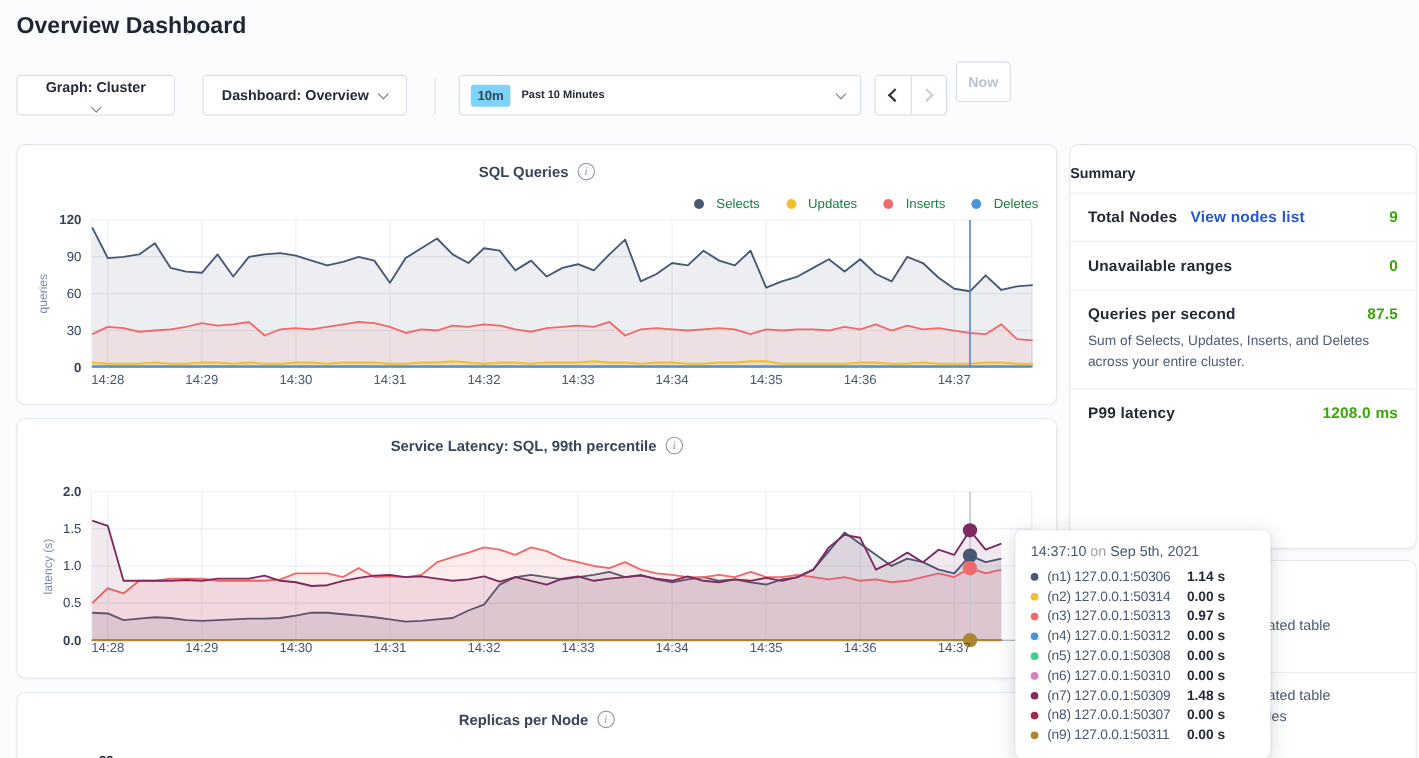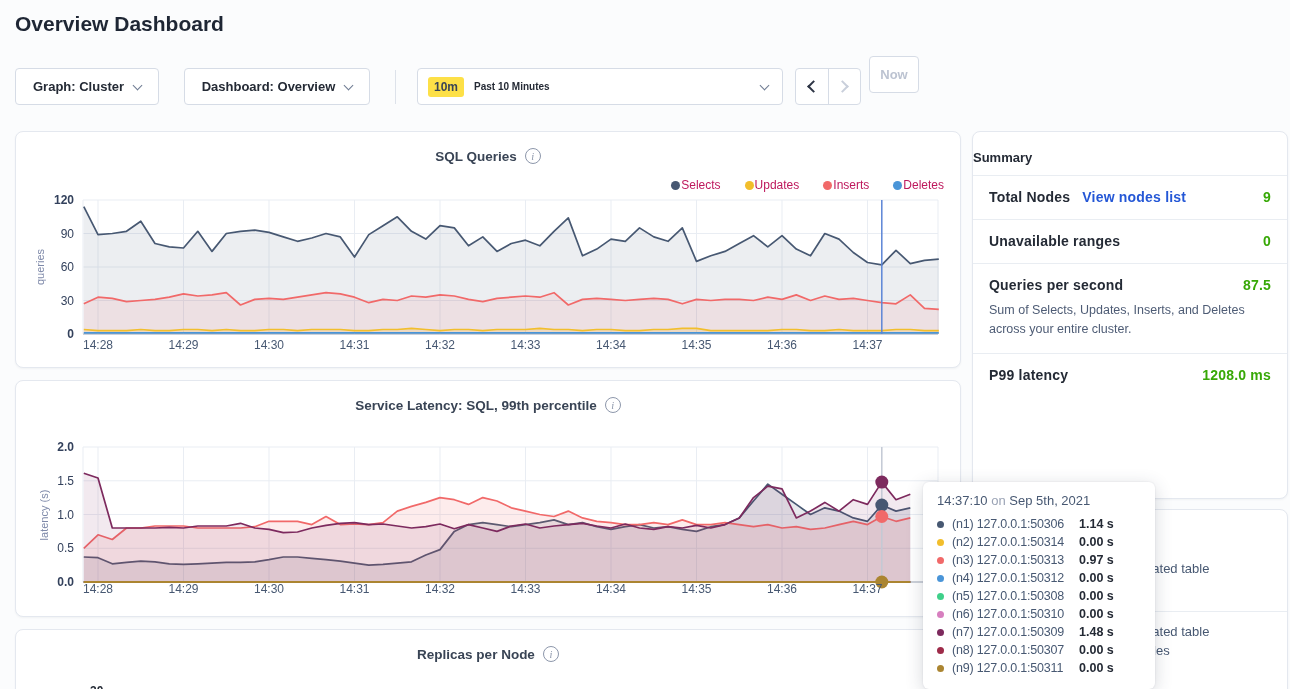--- a/index.html
+++ b/index.html
@@ -9,21 +9,21 @@
   .title { position:absolute; left:15px; top:12px; margin:0; font-size:21px; font-weight:600; color:#1e2634; }
 
   .btn { position:absolute; height:37px; display:flex; align-items:center; justify-content:center; gap:10px;
          background:#fff; border:1px solid #d6dce6; border-radius:4px; font-size:13px; font-weight:700;
          color:#242a35; font-family:inherit; cursor:pointer; }
   .chev { width:7px; height:7px; border-right:1.6px solid #6e7b92; border-bottom:1.6px solid #6e7b92;
           transform:rotate(45deg); margin-top:-3px; }
   .vdiv { position:absolute; left:395px; top:70px; height:34px; width:1px; background:#dde2ea; }
 
   .time-dd { justify-content:flex-start; padding:0 34px 0 10px; }
-  .badge { background:#fde047; color:#394455; font-size:12px; font-weight:700; border-radius:3px; padding:3px 6px; }
+  .badge { background:#7dd3fc; color:#394455; font-size:12px; font-weight:700; border-radius:3px; padding:3px 6px; }
   .time-label { font-size:10px; font-weight:700; }
   .time-dd .chev { position:absolute; right:14px; top:16px; }
 
   .arrow-grp { position:absolute; left:795px; top:68px; width:66px; height:37px; background:#fff;
                border:1px solid #d6dce6; border-radius:4px; display:flex; }
   .arrow { flex:1; display:flex; align-items:center; justify-content:center; background:none; border:none; cursor:pointer; }
   .arrow + .arrow { border-left:1px solid #d6dce6; }
   .lchev { width:9px; height:9px; border-left:2.4px solid #2c3444; border-bottom:2.4px solid #2c3444; transform:rotate(45deg); margin-left:3px; }
   .rchev { width:9px; height:9px; border-left:2.4px solid #c9cfdb; border-bottom:2.4px solid #c9cfdb; transform:rotate(225deg); margin-right:3px; }
   .now-btn { left:869px; top:56px; width:50px; color:#bcc3d1; }
@@ -35,21 +35,21 @@
   .p3 { left:15px; top:629px; width:946px; height:120px; }
   .summary-panel { left:972px; top:131px; width:316px; height:368px; }
   .events-panel  { left:972px; top:509px; width:316px; height:240px; }
 
   .chart-title-row { position:absolute; top:16px; left:0; right:0; display:flex; justify-content:center; align-items:center; gap:8px; }
   .chart-title { font-size:13.5px; font-weight:700; color:#394455; }
   .info { width:16px; height:16px; border:1px solid #8d97ab; border-radius:50%; color:#8d97ab; font-size:10.5px;
           display:flex; align-items:center; justify-content:center; font-family:"Liberation Serif",serif; font-style:italic; flex:none; }
 
   .legend { position:absolute; top:46px; right:16px; display:flex; gap:24px; }
-  .lg { display:flex; align-items:center; gap:1px; font-size:12px; color:#be185d; }
+  .lg { display:flex; align-items:center; gap:11px; font-size:12px; color:#15803d; }
   .dot { width:9px; height:9px; border-radius:50%; flex:none; }
 
   .ylab { position:absolute; font-size:11px; color:#7e89a9; transform:translate(-50%,-50%) rotate(-90deg); white-space:nowrap; }
   svg.chart { position:absolute; left:0; top:54px; }
   svg.chart text { font-family:"Liberation Sans",sans-serif; }
 
   .clip-tick { position:absolute; left:74px; top:54px; font-size:12px; font-weight:700; color:#242a35; }
 
   .summary-head { padding:18px 0 10px; text-align:left; font-size:13px; font-weight:700; color:#242a35; }
   .srow { padding:13px 16px 14px; border-top:1px solid #e9edf2; }
@@ -71,21 +71,21 @@
   .tt-name { width:127px; letter-spacing:-0.2px; white-space:nowrap; }
   .tt-val { font-weight:700; color:#242a35; white-space:nowrap; }
 </style>
 </head>
 <body>
 
 <div class="page">
 
   <h1 class="title">Overview Dashboard</h1>
 
-  <button class="btn" style="left:15px; top:68px; width:144px;">
+  <button class="btn" style="left:15px; top:68px; width:144px;flex-direction:column;">
     <span>Graph: Cluster</span>
     <span class="chev"></span>
   </button>
 
   <button class="btn" style="left:184px; top:68px; width:186px;">
     <span>Dashboard: Overview</span>
     <span class="chev"></span>
   </button>
 
   <div class="vdiv"></div>

